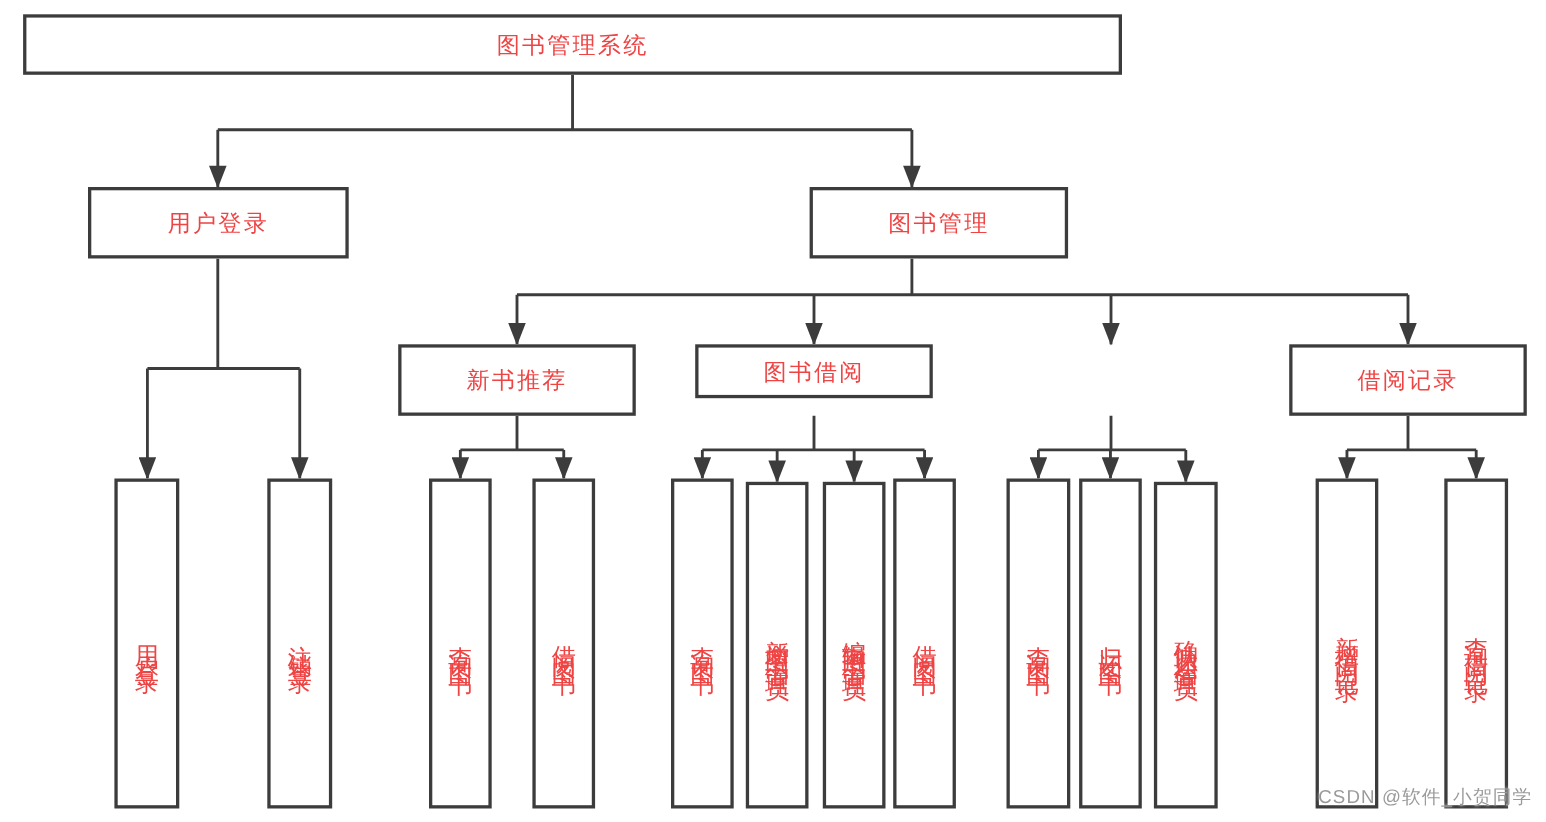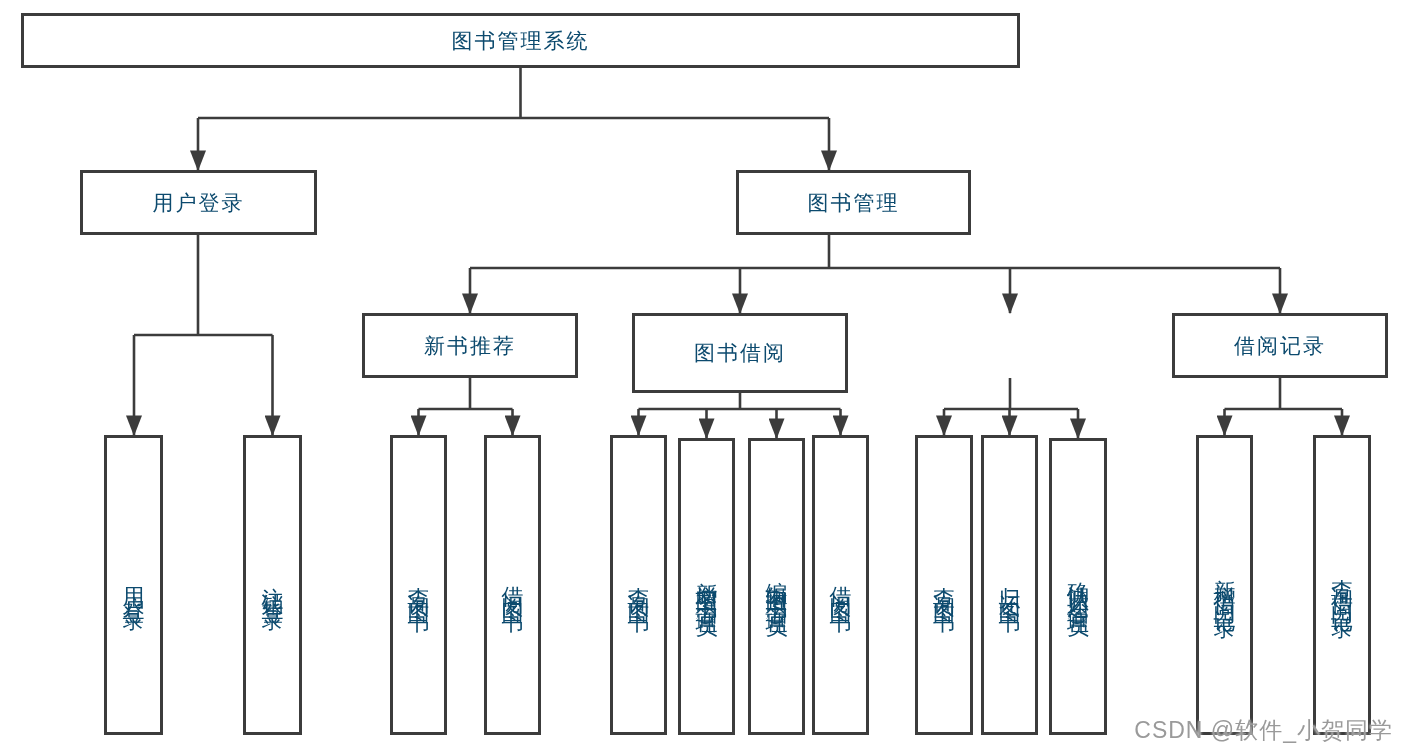--- a/index.html
+++ b/index.html
@@ -15,21 +15,21 @@
     position: absolute;
     left: 0; top: 0;
     width: 1405px; height: 747px;
     z-index: 1;
   }
   .node {
     position: absolute;
     box-sizing: border-box;
     background: #ffffff;
     border: 3px solid #3c3c3c;
-    color: #0c4a6e;
+    color: #ef4444;
     display: flex;
     align-items: center;
     justify-content: center;
     z-index: 2;
     letter-spacing: 2px;
     font-size: 21px;
   }
   .hnode { font-size: 21px; }
   .vnode {
     writing-mode: vertical-lr;
@@ -39,44 +39,44 @@
     line-height: 1;
     text-align: center;
   }
   
   .n-root   { left: 21px;   top: 13px;  width: 999px; height: 55px; }
   
   .n-login  { left: 80px;   top: 170px; width: 237px; height: 65px; }
   .n-mgmt   { left: 712px;  top: 170px; width: 235px; height: 65px; margin-left: 24px; }
   
   .n-rec    { left: 362px;  top: 313px; width: 216px; height: 65px; }
-  .n-borrow { left: 632px;  top: 313px; width: 216px; height: 80px; }
+  .n-borrow { left: 632px;  top: 313px; width: 216px; height: 49px; }
   .n-cur    { left: 902px;  top: 313px; width: 216px; height: 65px; }
   .n-hist   { left: 1172px; top: 313px; width: 216px; height: 65px; }
   
   .n-l1  { left: 104px;  top: 435px; width: 59px; height: 300px; }
   .n-l2  { left: 243px;  top: 435px; width: 59px; height: 300px; }
   .n-r1  { left: 390px;  top: 435px; width: 57px; height: 300px; }
   .n-r2  { left: 484px;  top: 435px; width: 57px; height: 300px; }
   .n-b1  { left: 610px;  top: 435px; width: 57px; height: 300px; }
   .n-b2  { left: 678px;  top: 438px; width: 57px; height: 297px; letter-spacing: 5px; }
   .n-b3  { left: 748px;  top: 438px; width: 57px; height: 297px; letter-spacing: 5px; }
   .n-b4  { left: 812px;  top: 435px; width: 57px; height: 300px; }
   .n-c1  { left: 915px;  top: 435px; width: 58px; height: 300px; }
   .n-c2  { left: 981px;  top: 435px; width: 57px; height: 300px; }
   .n-c3  { left: 1049px; top: 438px; width: 58px; height: 297px; letter-spacing: 5px; }
   .n-h1  { left: 1196px; top: 435px; width: 57px; height: 300px; }
   .n-h2  { left: 1313px; top: 435px; width: 58px; height: 300px; }
   #watermark {
     position: absolute;
     right: 12px;
-    bottom: 1px;
+    bottom: 11px;
     z-index: 3;
     color: #9a9a9a;
-    font-size: 23px;
+    font-size: 17px;
     letter-spacing: 1px;
     text-shadow: 0 0 3px #ffffff;
   }
 </style>
 </head>
 <body>
 
 <div id="canvas">
 
   <svg id="wires" viewBox="0 0 1405 747" xmlns="http://www.w3.org/2000/svg">

